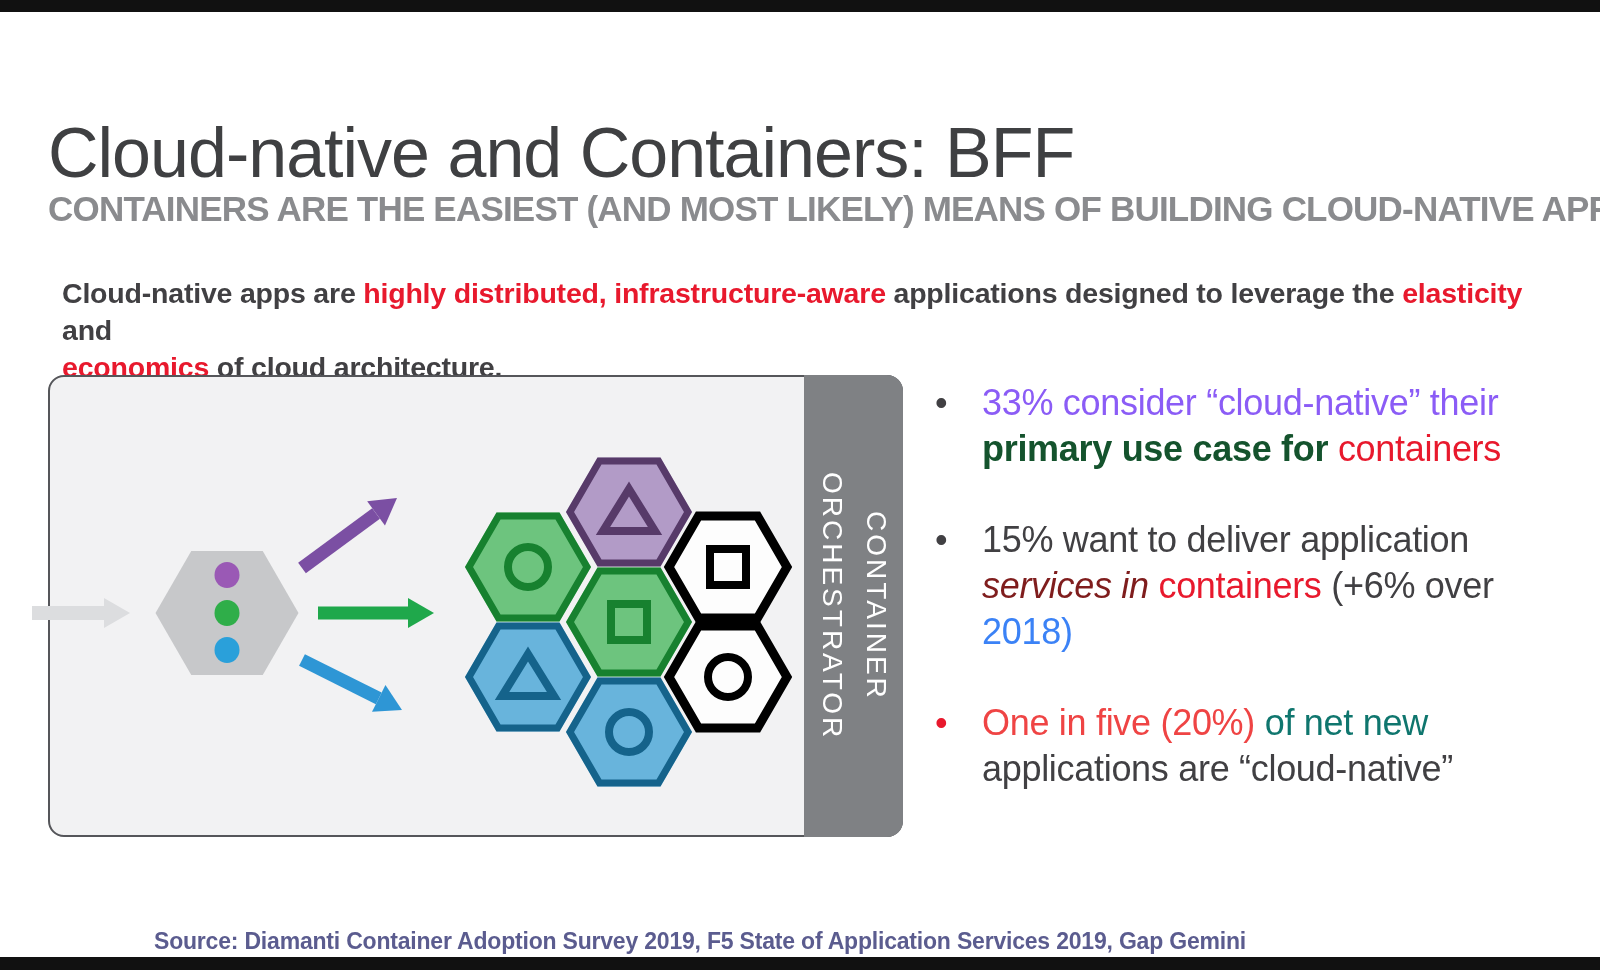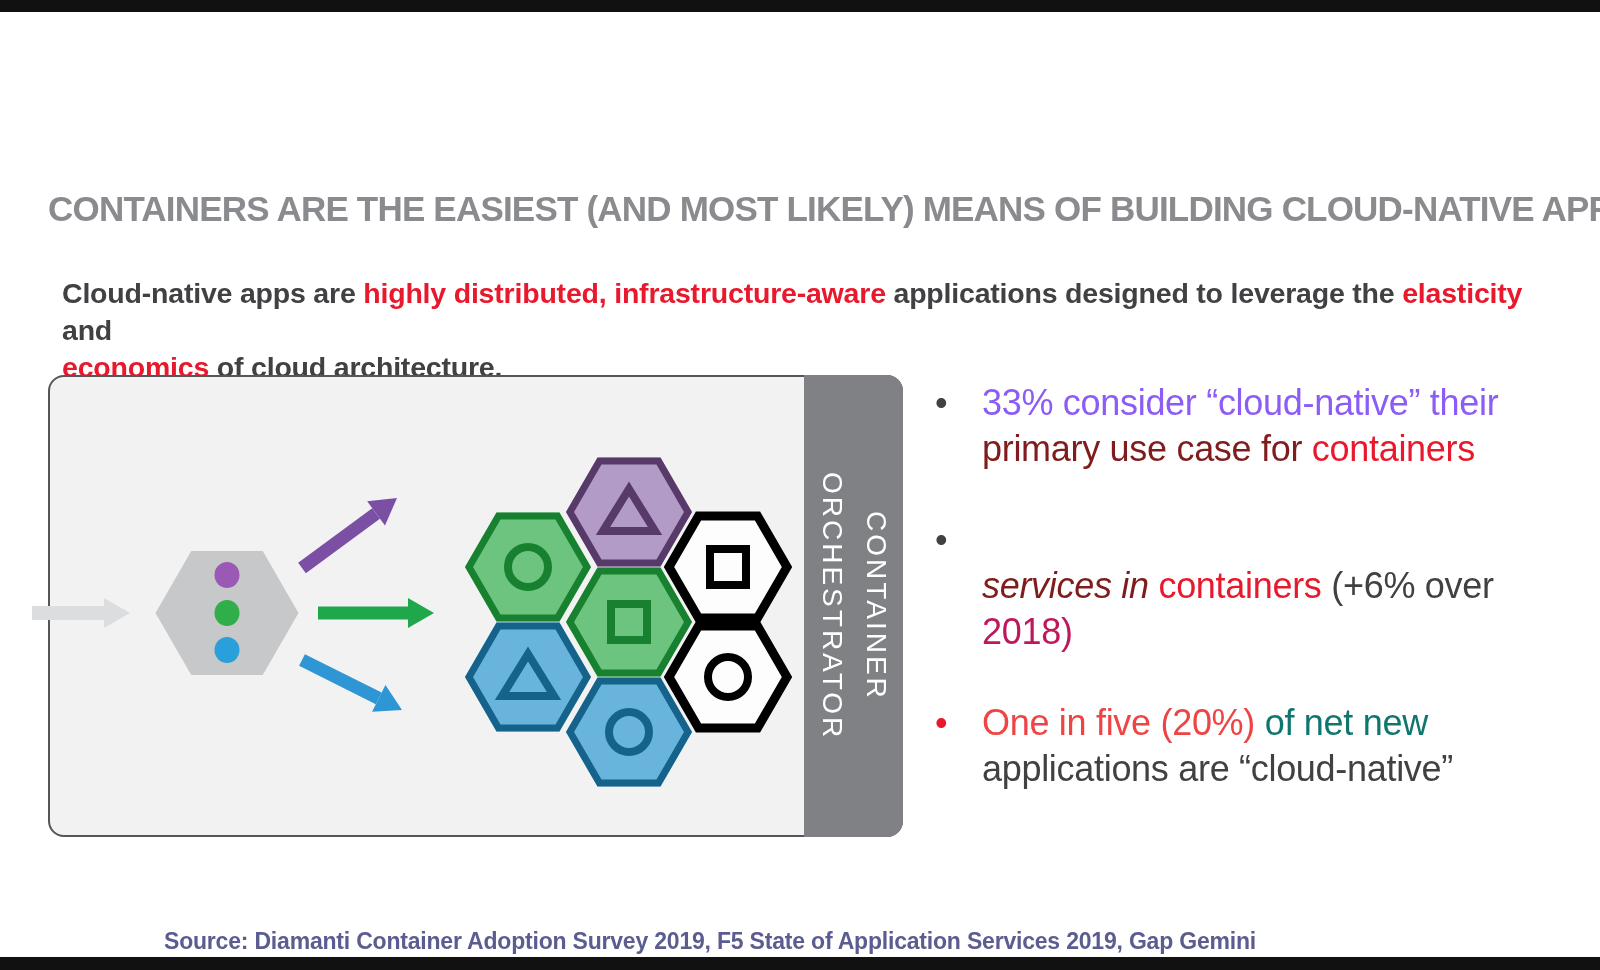--- a/index.html
+++ b/index.html
@@ -36,30 +36,31 @@
   }
   #diagram{position:absolute;left:20px;top:370px;}
   #bullets{
     position:absolute;left:935px;top:380px;width:590px;
     list-style:none;margin:0;padding:0;
   }
   #bullets li{display:flex;font-size:36px;line-height:46px;letter-spacing:-0.3px;margin-bottom:45px;}
   #bullets .dot{flex:none;width:47px;}
   #bullets .btext{flex:1;}
   #source{
-    position:absolute;left:10px;top:928px;width:1400px;text-align:center;
+    position:absolute;left:0;top:928px;width:1400px;text-align:center;
     font-size:23px;font-weight:700;letter-spacing:-0.2px;
   }
 </style>
 </head>
 <body>
 
 <div id="stage" style="background: rgb(255, 255, 255);">
   <div id="topbar" class="edgebar" style="background: rgb(17, 17, 17);"></div>
 
+  <h1 id="title" style="color: rgb(63, 64, 66);">Cloud-native and Containers: BFF</h1>
   <h2 id="subtitle" style="color: rgb(138, 139, 142);">CONTAINERS ARE THE EASIEST (AND MOST LIKELY) MEANS OF BUILDING CLOUD-NATIVE APPS</h2>
 
   <p id="intro"><span style="color: rgb(65, 64, 67);">Cloud-native apps are </span><span style="color: rgb(232, 25, 45);">highly distributed,</span><span style="color: rgb(65, 64, 67);"> </span><span style="color: rgb(232, 25, 45);">infrastructure-aware</span><span style="color: rgb(65, 64, 67);"> applications designed to leverage the </span><span style="color: rgb(232, 25, 45);">elasticity</span><span style="color: rgb(65, 64, 67);"> and</span><br><span style="color: rgb(232, 25, 45);">economics</span><span style="color: rgb(65, 64, 67);"> of cloud architecture.</span></p>
 
   <div id="card" style="background: rgb(242, 242, 243); border-color: rgb(85, 86, 90);">
     <div id="orchbar" style="background: rgb(127, 129, 132);">
       <span id="orchtext" style="color: rgb(255, 255, 255);">CONTAINER
 ORCHESTRATOR</span>
     </div>
   </div>
@@ -94,25 +95,25 @@
       <polygon points="649,307 678.5,255.906 737.5,255.906 767,307 737.5,358.094 678.5,358.094" fill="#fdfdfd" stroke="#000000" stroke-width="9"></polygon>
       <circle cx="708" cy="307" r="20" fill="none" stroke="#000000" stroke-width="8"></circle>
       <polygon points="546,362 577.5,307.442 640.5,307.442 672,362 640.5,416.558 577.5,416.558" fill="#92cbe8"></polygon>
       <polygon points="550,362 579.5,310.906 638.5,310.906 668,362 638.5,413.094 579.5,413.094" fill="#68b4dc" stroke="#15638b" stroke-width="7"></polygon>
       <circle cx="609" cy="362" r="20" fill="none" stroke="#15638b" stroke-width="8"></circle>
     </svg>
 
   <ul id="bullets">
       <li>
         <span class="dot" style="color: rgb(65, 64, 67);">•</span>
-        <div class="btext"><span style="color: #8b5cf6;">33% consider “cloud-native” their</span><br><span style="color: #7f1d1d;">primary use case for </span><span style="color: rgb(232, 25, 45);">containers</span></div>
+        <div class="btext"><span style="color: #8b5cf6;">33% consider “cloud-native” their</span><br><span style="color: #14532d; font-weight: bold;">primary use case for </span><span style="color: rgb(232, 25, 45);">containers</span></div>
       </li>
       <li>
         <span class="dot" style="color: rgb(65, 64, 67);">•</span>
-        <div class="btext"><br><span style="color: #7f1d1d; font-style: italic;">services in </span><span style="color: rgb(232, 25, 45);">containers</span><span style="color: rgb(65, 64, 67);"> (+6% over</span><br><span style="color: #be185d;">2018)</span></div>
+        <div class="btext"><span style="color: rgb(65, 64, 67);">15% want to deliver application</span><br><span style="color: #7f1d1d; font-style: italic;">services in </span><span style="color: rgb(232, 25, 45);">containers</span><span style="color: rgb(65, 64, 67);"> (+6% over</span><br><span style="color: #3b82f6;">2018)</span></div>
       </li>
       <li>
         <span class="dot" style="color: rgb(232, 25, 45);">•</span>
         <div class="btext"><span style="color: #ef4444;">One in five (20%) </span><span style="color: #0f766e;">of net new</span><br><span style="color: rgb(65, 64, 67); margin-top: 20px;">applications are “cloud-native”</span></div>
       </li>
     </ul>
 
   <div id="source" style="color: rgb(91, 92, 143);">Source: Diamanti Container Adoption Survey 2019, F5 State of Application Services 2019, Gap Gemini</div>
 
   <div id="bottombar" class="edgebar" style="background: rgb(17, 17, 17);"></div>

